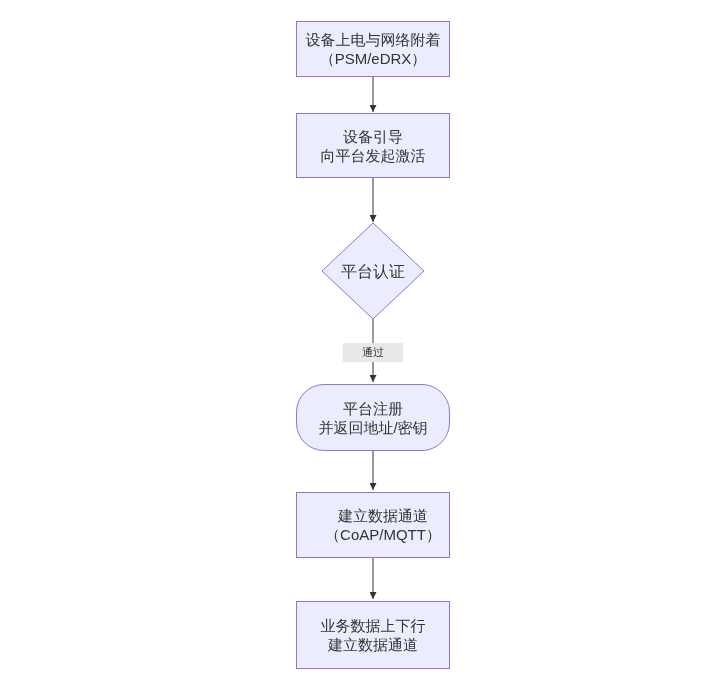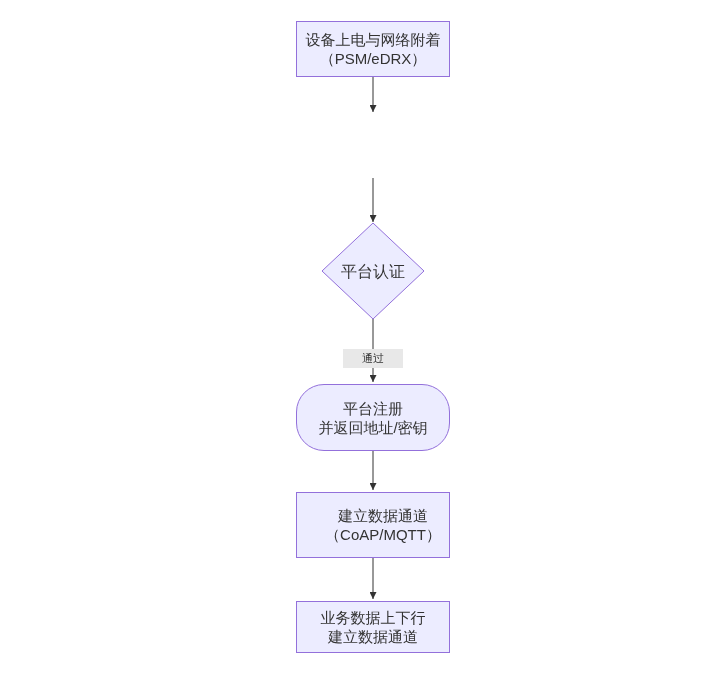--- a/index.html
+++ b/index.html
@@ -31,21 +31,21 @@
     text-align: center;
     font-size: 15px;
     line-height: 19px;
     color: #333333;
   }
   .node-line { display: block; white-space: nowrap; }
   #node-power-on  { top: 21px;  height: 56px; }
   #node-bootstrap { top: 113px; height: 65px; }
   #node-register  { top: 384px; height: 67px; border-radius: 28px; }
   #node-channel   { top: 492px; height: 66px; padding-left: 20px; }
-  #node-business  { top: 601px; height: 52px; }
+  #node-business  { top: 601px; height: 68px; }
   .diamond-label {
     position: absolute;
     left: 296px;
     top: 262px;
     width: 154px;
     text-align: center;
     font-size: 16px;
     line-height: 19px;
     color: #333333;
     pointer-events: none;
@@ -54,21 +54,20 @@
     position: absolute;
     left: 373px;
     top: 343px;
     transform: translateX(-50%);
     background: #e8e8e8;
     padding: 1px 19px;
     font-size: 11px;
     line-height: 17px;
     color: #333333;
     white-space: nowrap;
-    margin-top: 6px;
   }
 </style>
 </head>
 <body>
 
 <div class="canvas">
 
   <svg class="edges-svg" viewBox="0 0 726 700" xmlns="http://www.w3.org/2000/svg">
     <defs>
       <marker id="arrowhead" viewBox="0 0 10 10" refX="10" refY="5" markerWidth="7" markerHeight="7" orient="auto">
@@ -81,20 +80,24 @@
     <line x1="373" y1="451" x2="373" y2="490" stroke="#333333" stroke-width="1" marker-end="url(#arrowhead)"></line>
     <line x1="373" y1="558" x2="373" y2="599" stroke="#333333" stroke-width="1" marker-end="url(#arrowhead)"></line>
     <polygon points="373,223 424,271 373,319 322,271" fill="#ECECFF" stroke="#9370DB" stroke-width="1"></polygon>
   </svg>
 
   <div class="node" id="node-power-on">
     <span class="node-line">设备上电与网络附着</span>
     <span class="node-line">（PSM/eDRX）</span>
   </div>
 
+  <div class="node" id="node-bootstrap">
+    <span class="node-line">设备引导</span>
+    <span class="node-line">向平台发起激活</span>
+  </div>
 
   <div class="diamond-label">平台认证</div>
 
   <div class="edge-label">通过</div>
 
   <div class="node" id="node-register">
     <span class="node-line">平台注册</span>
     <span class="node-line">并返回地址/密钥</span>
   </div>
 

